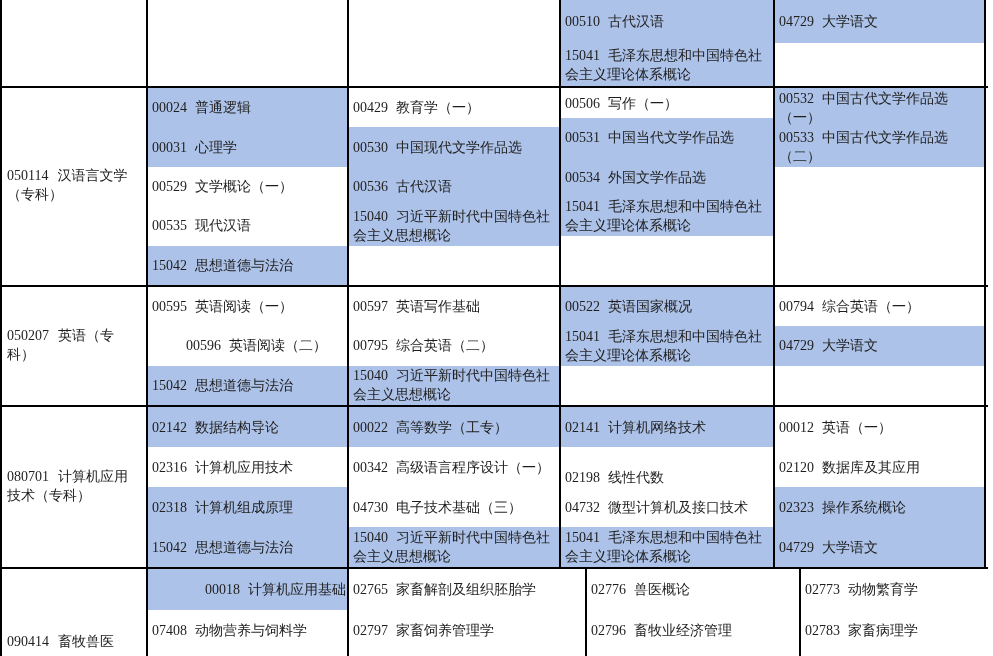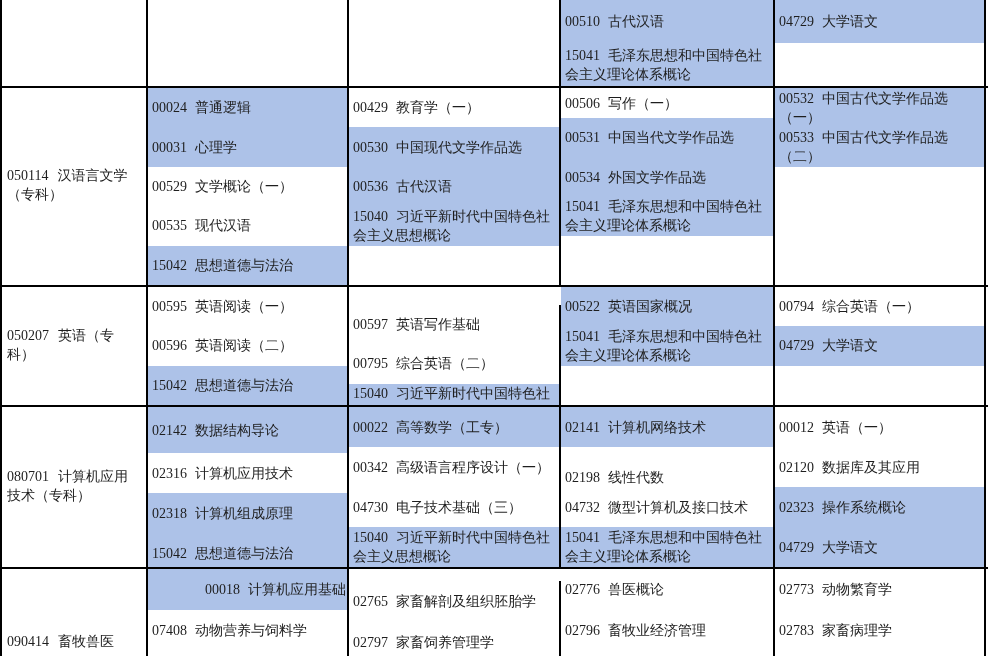--- a/index.html
+++ b/index.html
@@ -137,28 +137,28 @@
       </div>
       <div class="major-row bt" style="height: 118px;">
         <div class="major-cell v-center" style="width: 146px;">
           <div class="major-text"><span class="major-code">050207</span><span class="major-name">英语（专
 科）</span></div>
         </div>
         <div class="schedule-cell" style="width: 201px;">
           <div class="course-entry" style="height: 39.3px;">
             <div class="course-text"><span class="course-code">00595</span><span class="course-name">英语阅读（一）</span></div>
           </div>
-          <div class="course-entry" style="height: 39.3px;">
+          <div class="course-entry" style="height: 39.3px; margin-left: 34px;">
             <div class="course-text"><span class="course-code">00596</span><span class="course-name">英语阅读（二）</span></div>
           </div>
           <div class="course-entry hl" style="height: 39.3px;">
             <div class="course-text"><span class="course-code">15042</span><span class="course-name">思想道德与法治</span></div>
           </div>
         </div>
-        <div class="schedule-cell" style="width: 212px; margin-top: 18px;">
+        <div class="schedule-cell" style="width: 212px;">
           <div class="course-entry" style="height: 39.3px;">
             <div class="course-text"><span class="course-code">00597</span><span class="course-name">英语写作基础</span></div>
           </div>
           <div class="course-entry" style="height: 39.3px;">
             <div class="course-text"><span class="course-code">00795</span><span class="course-name">综合英语（二）</span></div>
           </div>
           <div class="course-entry hl" style="height: 39.3px;">
             <div class="course-text"><span class="course-code">15040</span><span class="course-name">习近平新时代中国特色社
 会主义思想概论</span></div>
           </div>
@@ -180,21 +180,21 @@
             <div class="course-text"><span class="course-code">04729</span><span class="course-name">大学语文</span></div>
           </div>
         </div>
       </div>
       <div class="major-row bt" style="height: 160px;">
         <div class="major-cell v-center" style="width: 146px;">
           <div class="major-text"><span class="major-code">080701</span><span class="major-name">计算机应用
 技术（专科）</span></div>
         </div>
         <div class="schedule-cell" style="width: 201px;">
-          <div class="course-entry hl" style="height: 46px; align-items: center;">
+          <div class="course-entry hl" style="height: 40px; align-items: center;">
             <div class="course-text"><span class="course-code">02142</span><span class="course-name">数据结构导论</span></div>
           </div>
           <div class="course-entry" style="height: 40px;">
             <div class="course-text"><span class="course-code">02316</span><span class="course-name">计算机应用技术</span></div>
           </div>
           <div class="course-entry hl" style="height: 40px;">
             <div class="course-text"><span class="course-code">02318</span><span class="course-name">计算机组成原理</span></div>
           </div>
           <div class="course-entry hl" style="height: 40px;">
             <div class="course-text"><span class="course-code">15042</span><span class="course-name">思想道德与法治</span></div>
@@ -250,21 +250,21 @@
           <div class="major-text"><span class="major-code">090414</span><span class="major-name">畜牧兽医</span></div>
         </div>
         <div class="schedule-cell" style="width: 201px;">
           <div class="course-entry hl" style="height: 41px; justify-content: flex-end;">
             <div class="course-text"><span class="course-code">00018</span><span class="course-name">计算机应用基础</span></div>
           </div>
           <div class="course-entry" style="height: 41px;">
             <div class="course-text"><span class="course-code">07408</span><span class="course-name">动物营养与饲料学</span></div>
           </div>
         </div>
-        <div class="schedule-cell" style="width: 212px; margin-top: 12px;">
+        <div class="schedule-cell" style="width: 238px;">
           <div class="course-entry" style="height: 41px;">
             <div class="course-text"><span class="course-code">02765</span><span class="course-name">家畜解剖及组织胚胎学</span></div>
           </div>
           <div class="course-entry" style="height: 41px;">
             <div class="course-text"><span class="course-code">02797</span><span class="course-name">家畜饲养管理学</span></div>
           </div>
         </div>
         <div class="schedule-cell" style="width: 214px;">
           <div class="course-entry" style="height: 41px;">
             <div class="course-text"><span class="course-code">02776</span><span class="course-name">兽医概论</span></div>

